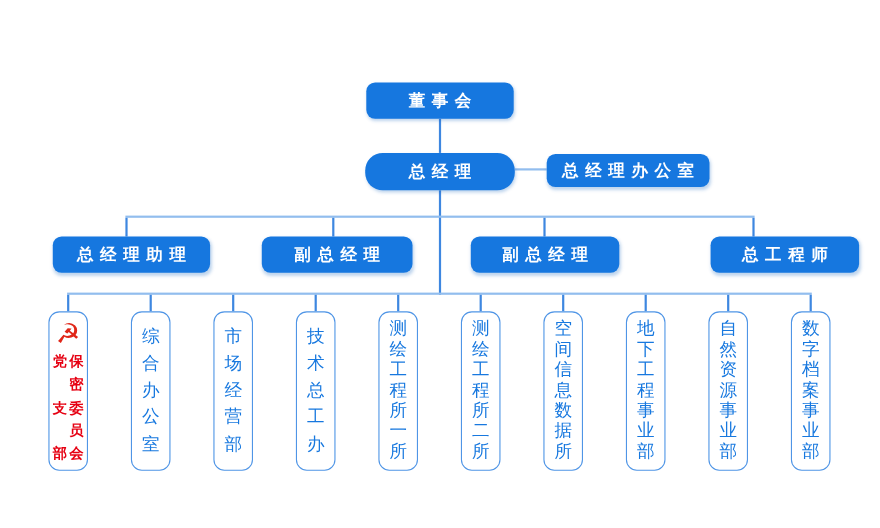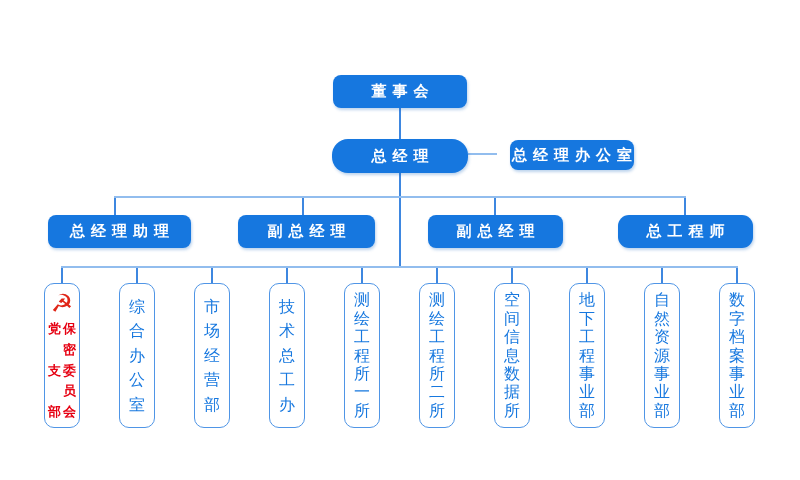--- a/index.html
+++ b/index.html
@@ -68,26 +68,26 @@
   <div class="vline" style="left:361px;top:268px;height:15px;"></div>
   <div class="vline" style="left:436px;top:268px;height:15px;"></div>
   <div class="vline" style="left:511px;top:268px;height:15px;"></div>
   <div class="vline" style="left:586px;top:268px;height:15px;"></div>
   <div class="vline" style="left:661px;top:268px;height:15px;"></div>
   <div class="vline" style="left:736px;top:268px;height:15px;"></div>
 
   <div class="node" style="left:333px;top:75px;width:134px;height:33px;">董事会</div>
 
   <div class="node" style="left:332px;top:139px;width:136px;height:34px;border-radius:16px;">总经理</div>
-  <div class="node" style="left:510px;top:140px;width:124px;height:30px;">总经理办公室</div>
+  <div class="node" style="left:497px;top:140px;width:148px;height:30px;">总经理办公室</div>
 
   <div class="node" style="left:48px;top:215px;width:143px;height:33px;">总经理助理</div>
   <div class="node" style="left:238px;top:215px;width:137px;height:33px;">副总经理</div>
   <div class="node" style="left:428px;top:215px;width:135px;height:33px;">副总经理</div>
-  <div class="node" style="left:618px;top:215px;width:135px;height:33px;border-radius:11px;">总工程师</div>
+  <div class="node" style="left:646px;top:215px;width:135px;height:33px;">总工程师</div>
 
   <div class="vbox party" style="left:44px;">
     <div class="emblem">☭</div>
     <div class="party-cols">
       <div class="pcol">
           <span>党</span>
           <span>支</span>
           <span>部</span>
         </div>
       <div class="pcol">

